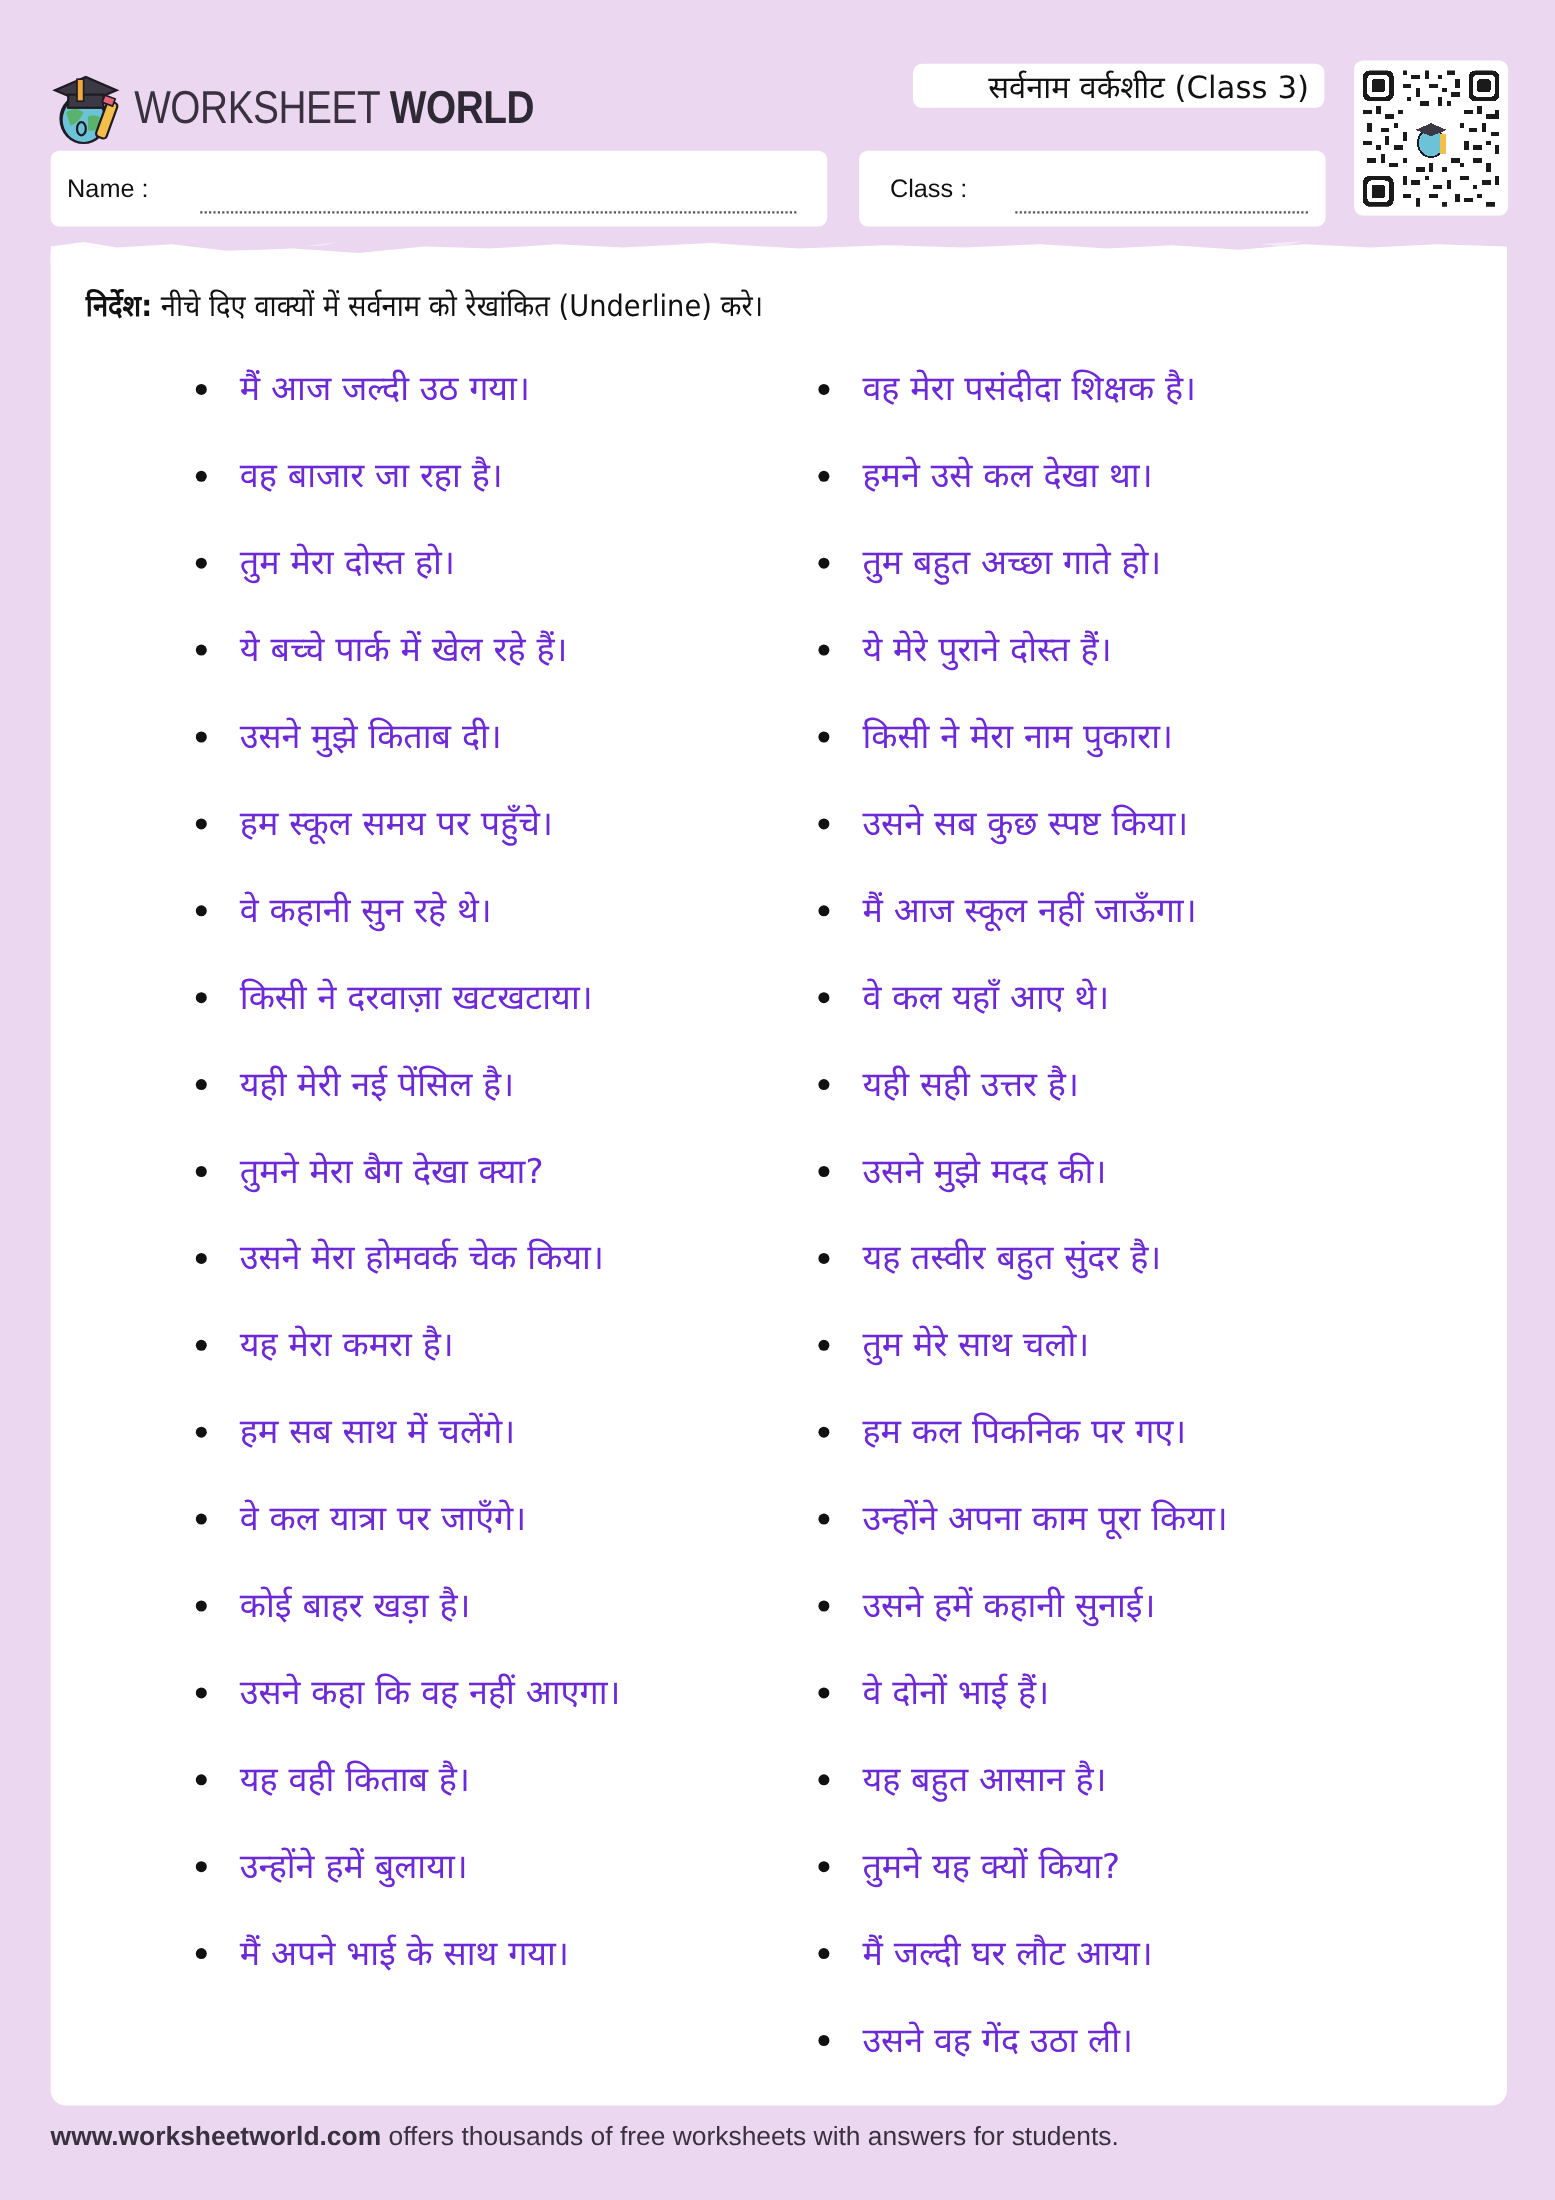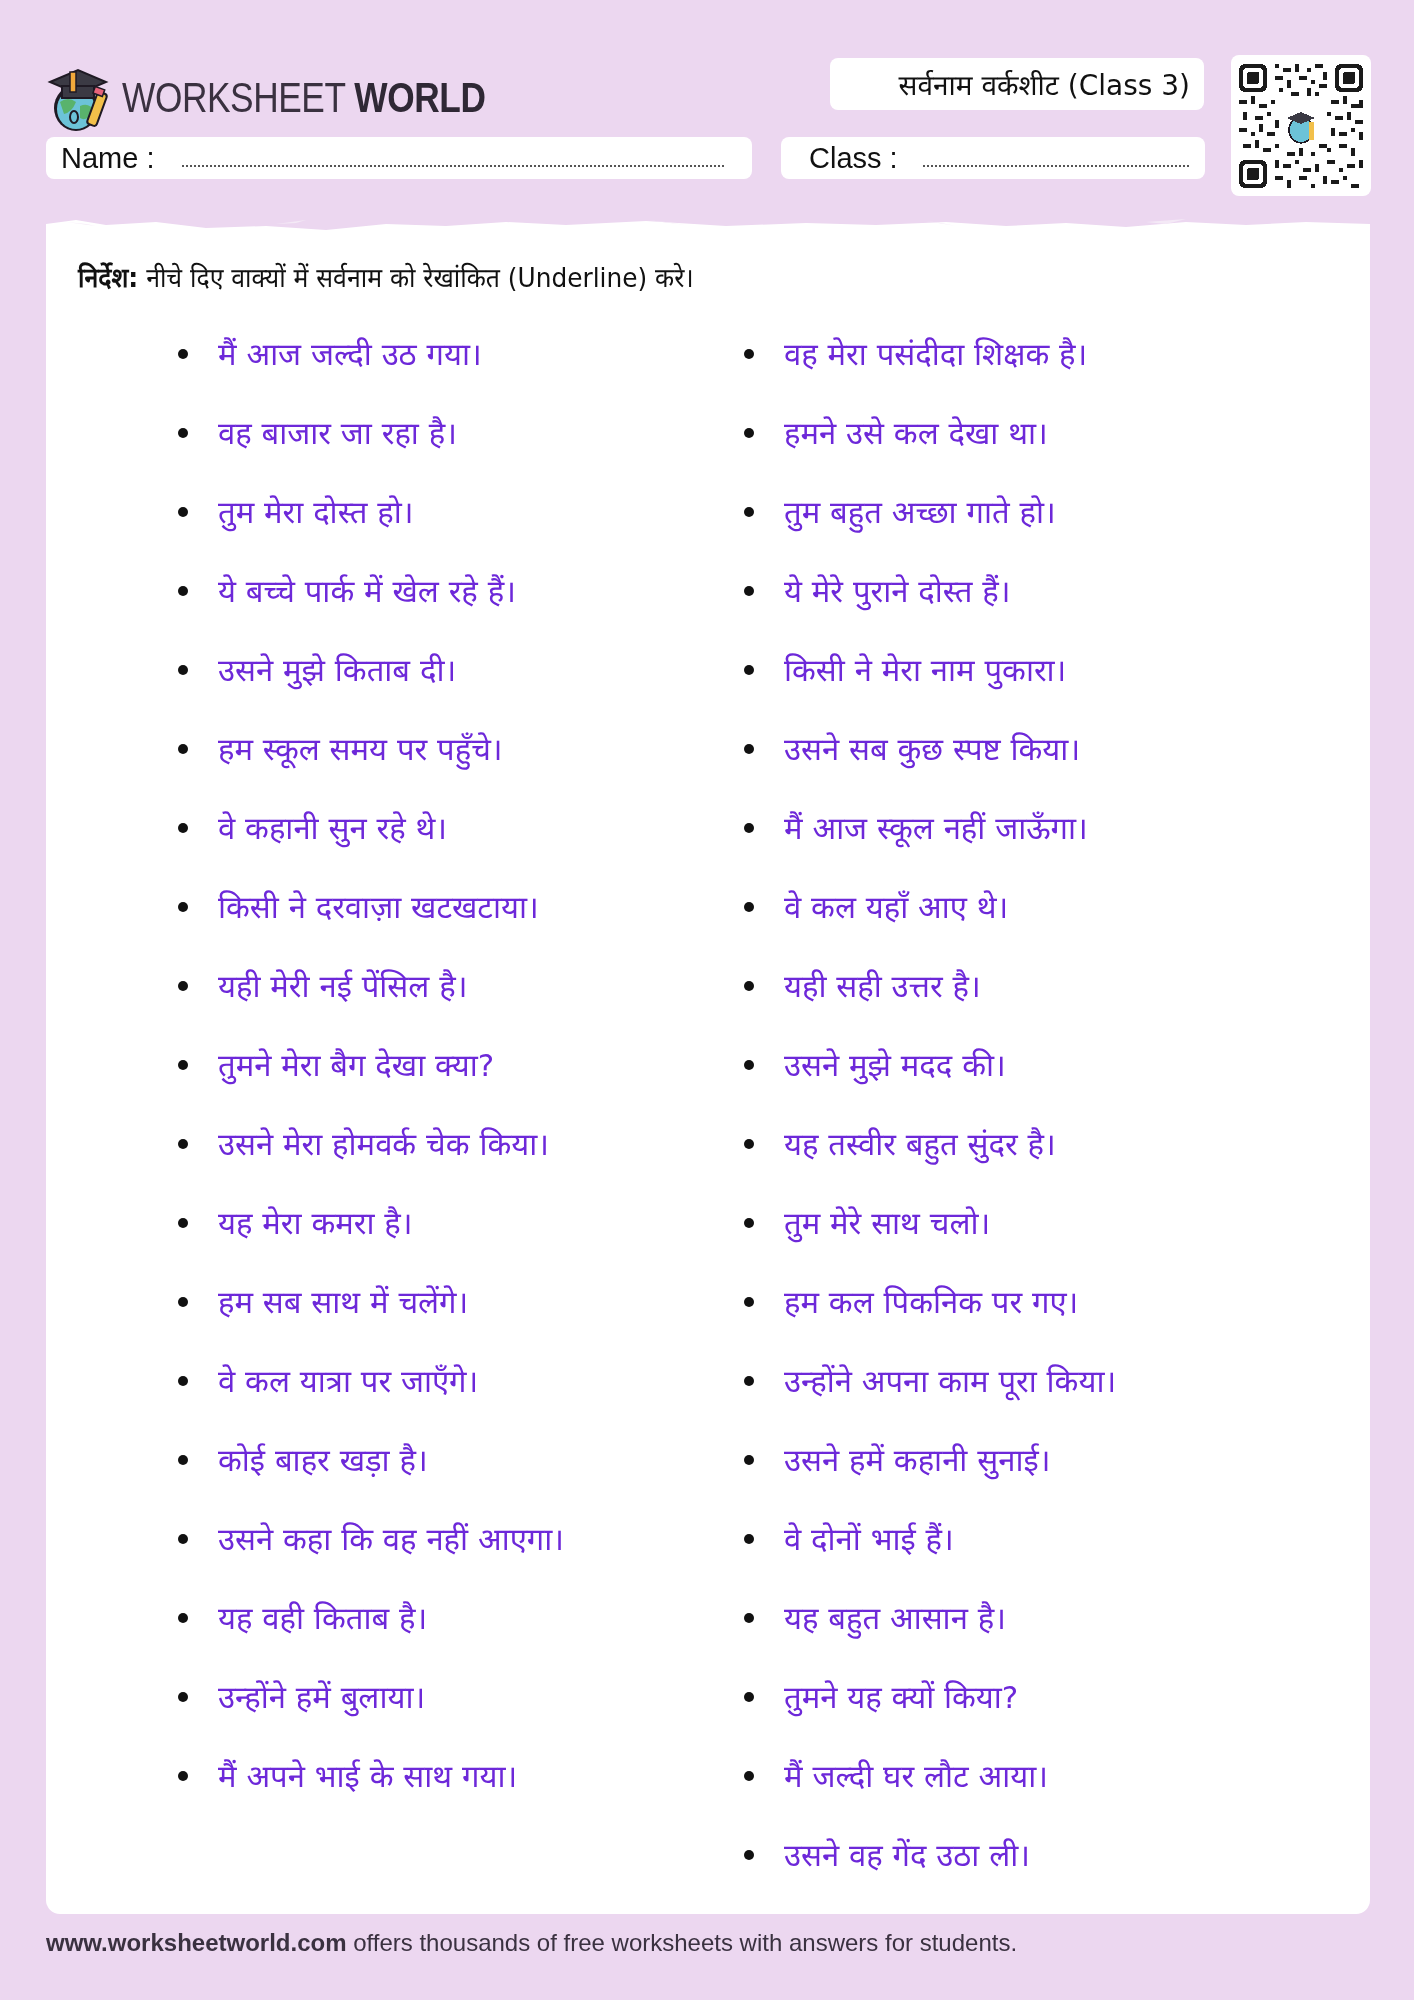--- a/index.html
+++ b/index.html
@@ -21,39 +21,39 @@
     font-size: 42px; letter-spacing: -0.5px;
     color: #3a3140;
     transform: scaleX(0.84); transform-origin: left center;
     white-space: nowrap;
   }
   .brand .light { font-weight: 400; }
   .brand .bold { font-weight: 700; color: #2f2835; }
 
   .title-pill {
     position: absolute; left: 830px; top: 58px;
-    width: 374px; height: 52px;
+    width: 374px; height: 40px;
     background: #fff; border-radius: 8px;
     display: flex; align-items: center; justify-content: flex-end;
     padding-right: 14px;
     font-size: 28px; color: #111;
     white-space: nowrap;
   }
   .qr-box {
     position: absolute; left: 1231px; top: 55px;
     width: 140px; height: 141px;
     background: #fff; border-radius: 8px;
     display: flex; align-items: center; justify-content: center;
   }
   .field-box {
-    position: absolute; top: 137px; height: 42px;
+    position: absolute; top: 137px; height: 69px;
     background: #fff; border-radius: 8px;
     display: flex; align-items: center;
     font-family: "Liberation Sans", sans-serif;
-    font-size: 29px; color: #111;
+    font-size: 23px; color: #111;
   }
   .field-name { left: 46px; width: 706px; padding-left: 15px; }
   .field-class { left: 781px; width: 424px; padding-left: 28px; }
   .field-line {
     position: absolute; bottom: 12px; height: 0;
     border-bottom: 2px dotted #555;
   }
   .field-name .field-line { left: 136px; right: 28px; }
   .field-class .field-line { left: 142px; right: 16px; }
 

